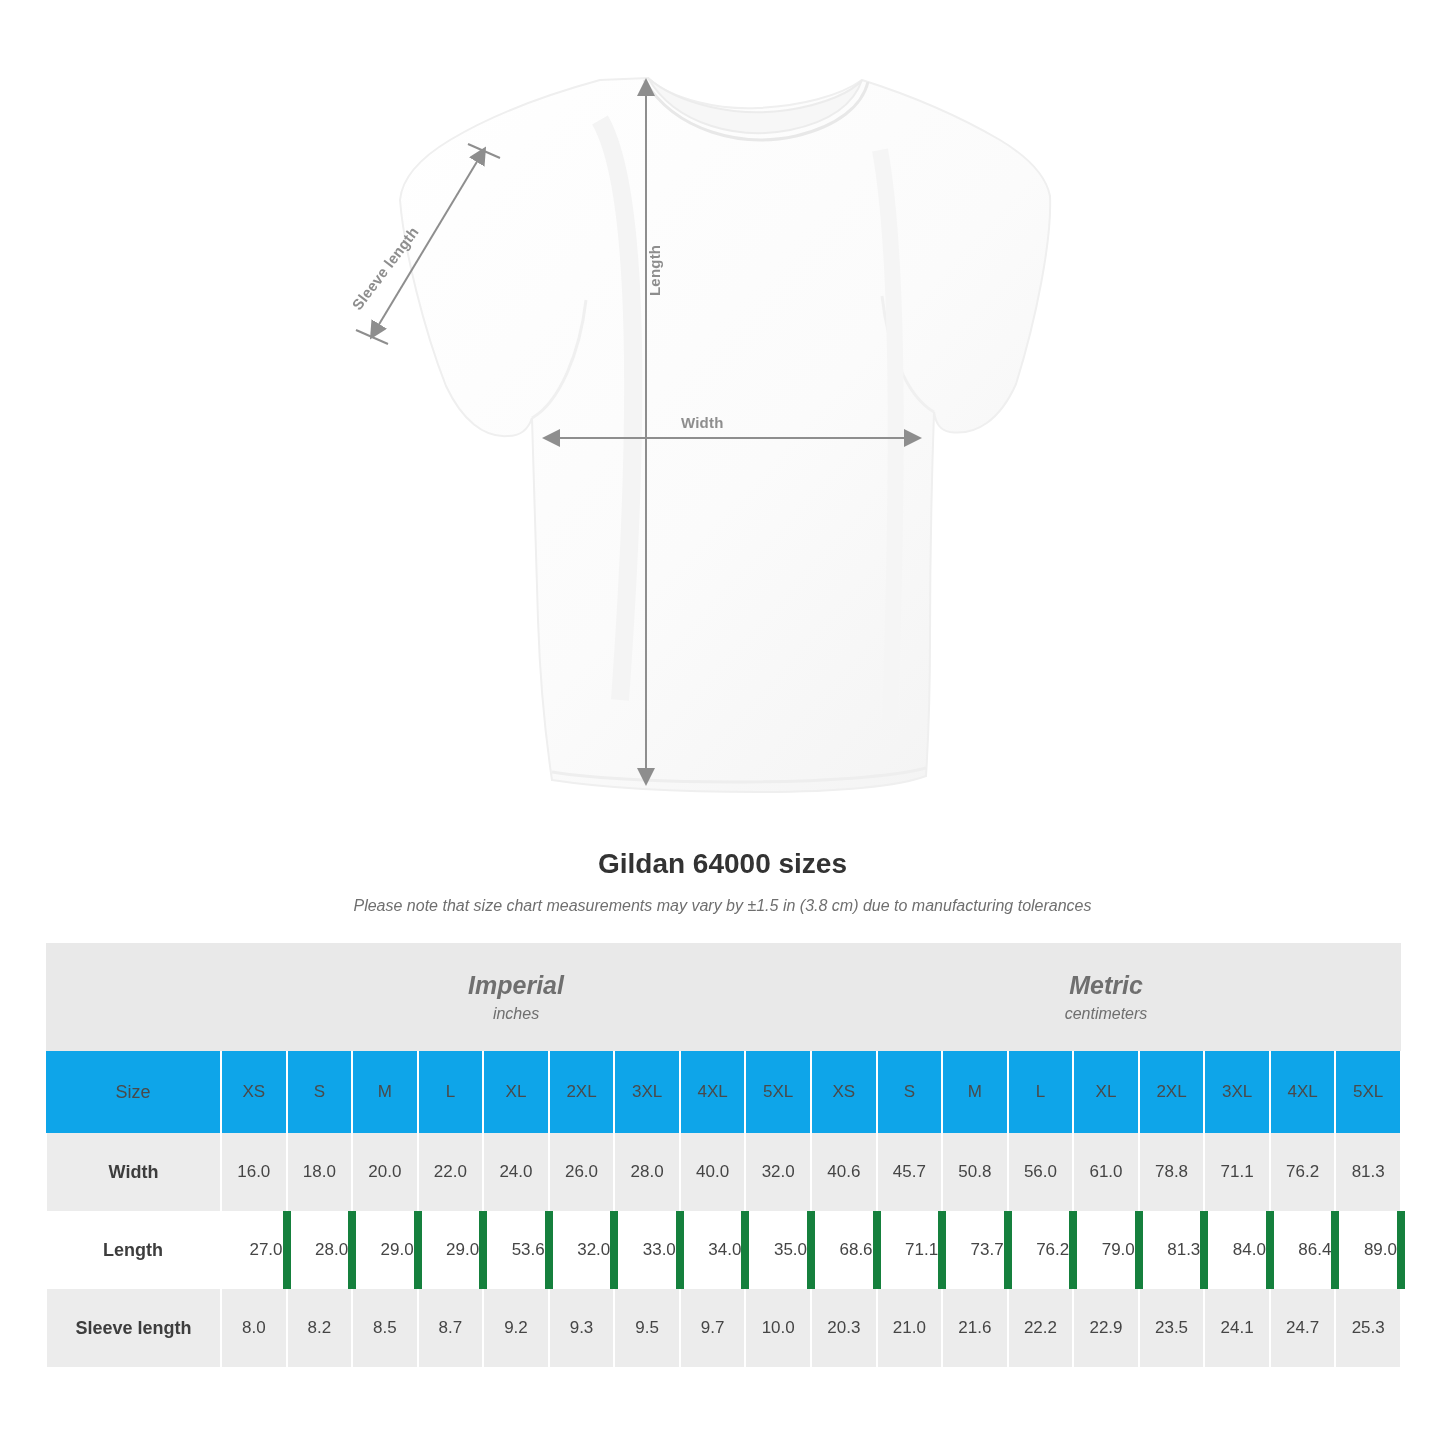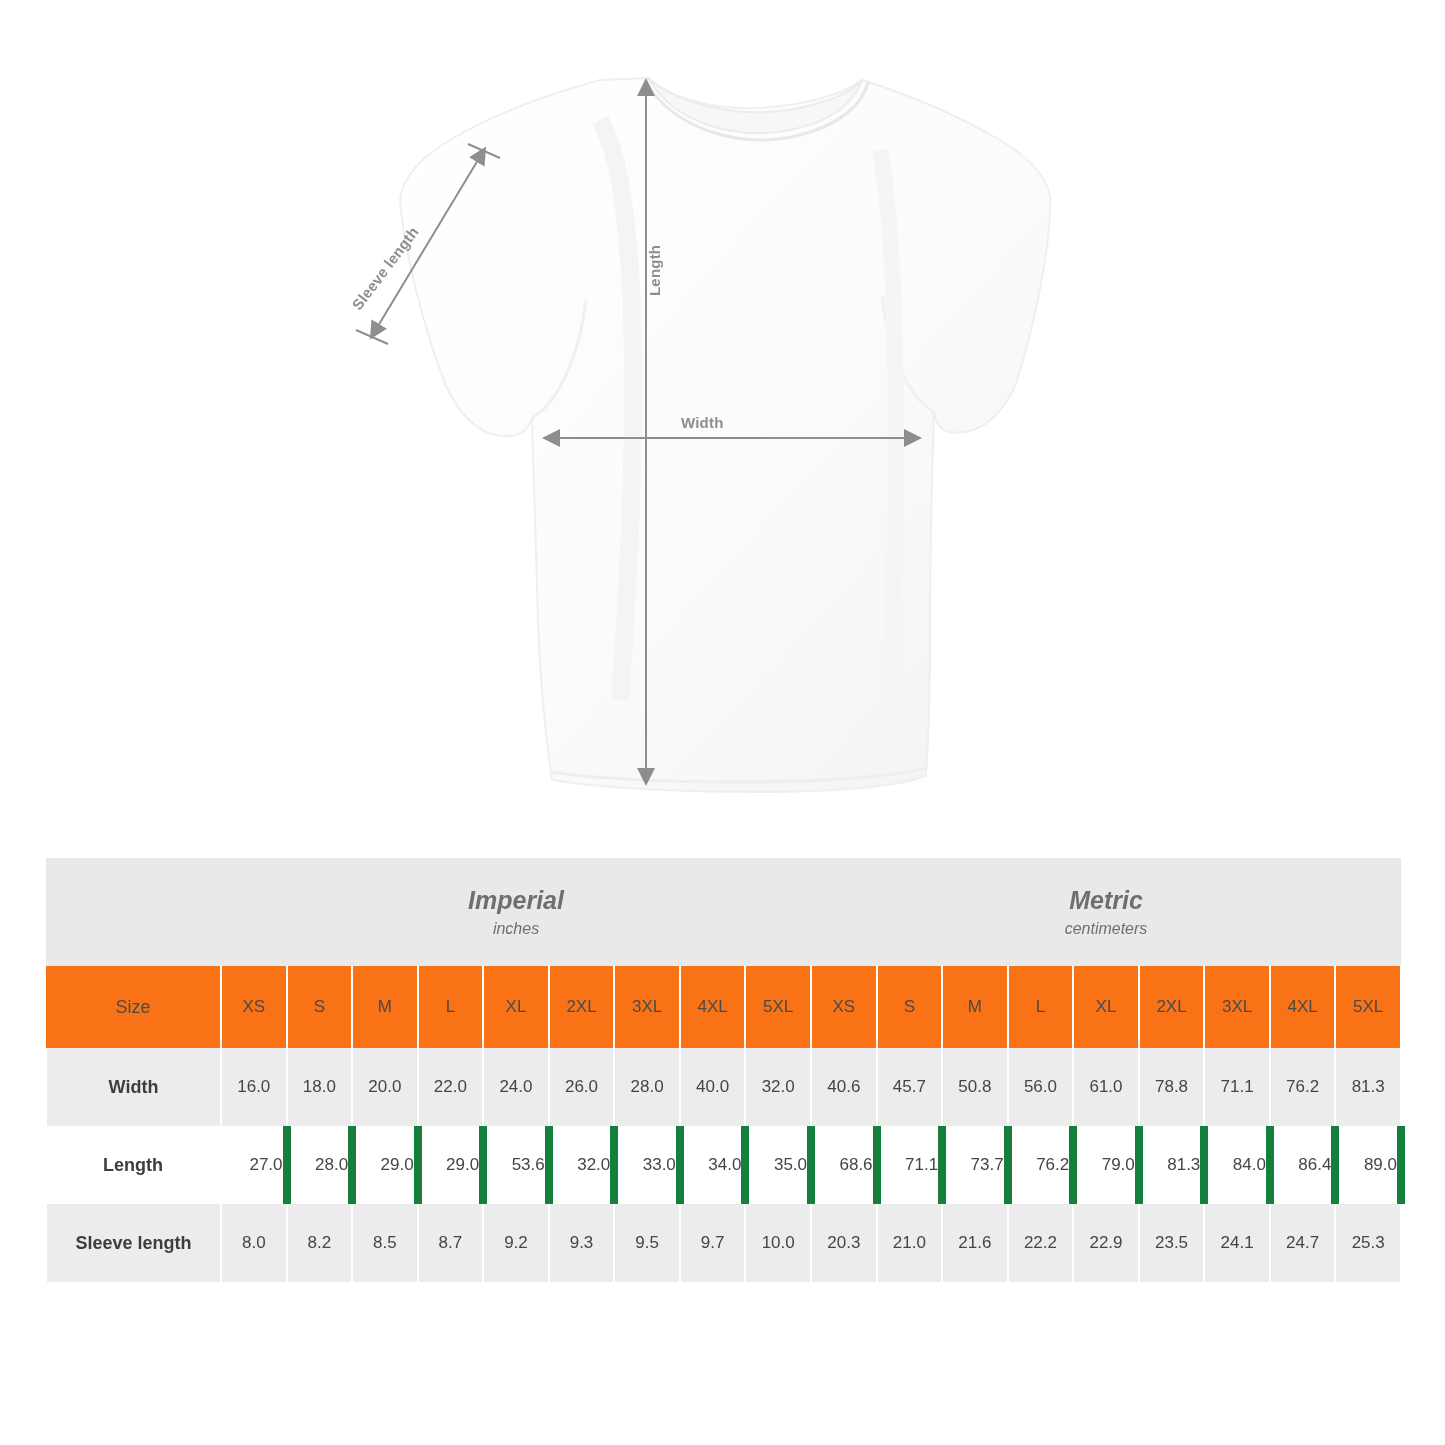--- a/index.html
+++ b/index.html
@@ -105,21 +105,21 @@
   }
   .unit-sub {
     font-size: 16px;
     font-style: italic;
     color: #6f6f6f;
     margin-top: 6px;
   }
 
   .head-row td {
     height: 82px;
-    background: #f97316;
+    background: #0ea5e9;
     font-weight: bold;
     font-size: 18px;
     color: #3d3d3d;
   }
   .head-row td.rowlabel {
     font-size: 18px;
   }
 
   .data-row td {
     height: 78px;
@@ -213,20 +213,24 @@
       <line x1="372" y1="336" x2="484" y2="150" stroke="#8e8e8e" stroke-width="2" marker-start="url(#arrTail)" marker-end="url(#arrHead)"></line>
       <line x1="356" y1="330" x2="388" y2="344" stroke="#8e8e8e" stroke-width="2"></line>
       <line x1="468" y1="144" x2="500" y2="158" stroke="#8e8e8e" stroke-width="2"></line>
     </svg>
 
     <div class="dim-label width-label">Width</div>
     <div class="dim-label length-label">Length</div>
     <div class="dim-label sleeve-label">Sleeve length</div>
   </div>
 
+  <div class="title-block">
+    <h1 class="chart-title">Gildan 64000 sizes</h1>
+    <div class="chart-note">Please note that size chart measurements may vary by ±1.5 in (3.8 cm) due to manufacturing tolerances</div>
+  </div>
 
   <div class="table-wrap">
     <table class="size-table">
       <colgroup id="cols">
           <col style="width: 175px;">
           <col style="width: 65.5556px;">
           <col style="width: 65.5556px;">
           <col style="width: 65.5556px;">
           <col style="width: 65.5556px;">
           <col style="width: 65.5556px;">

